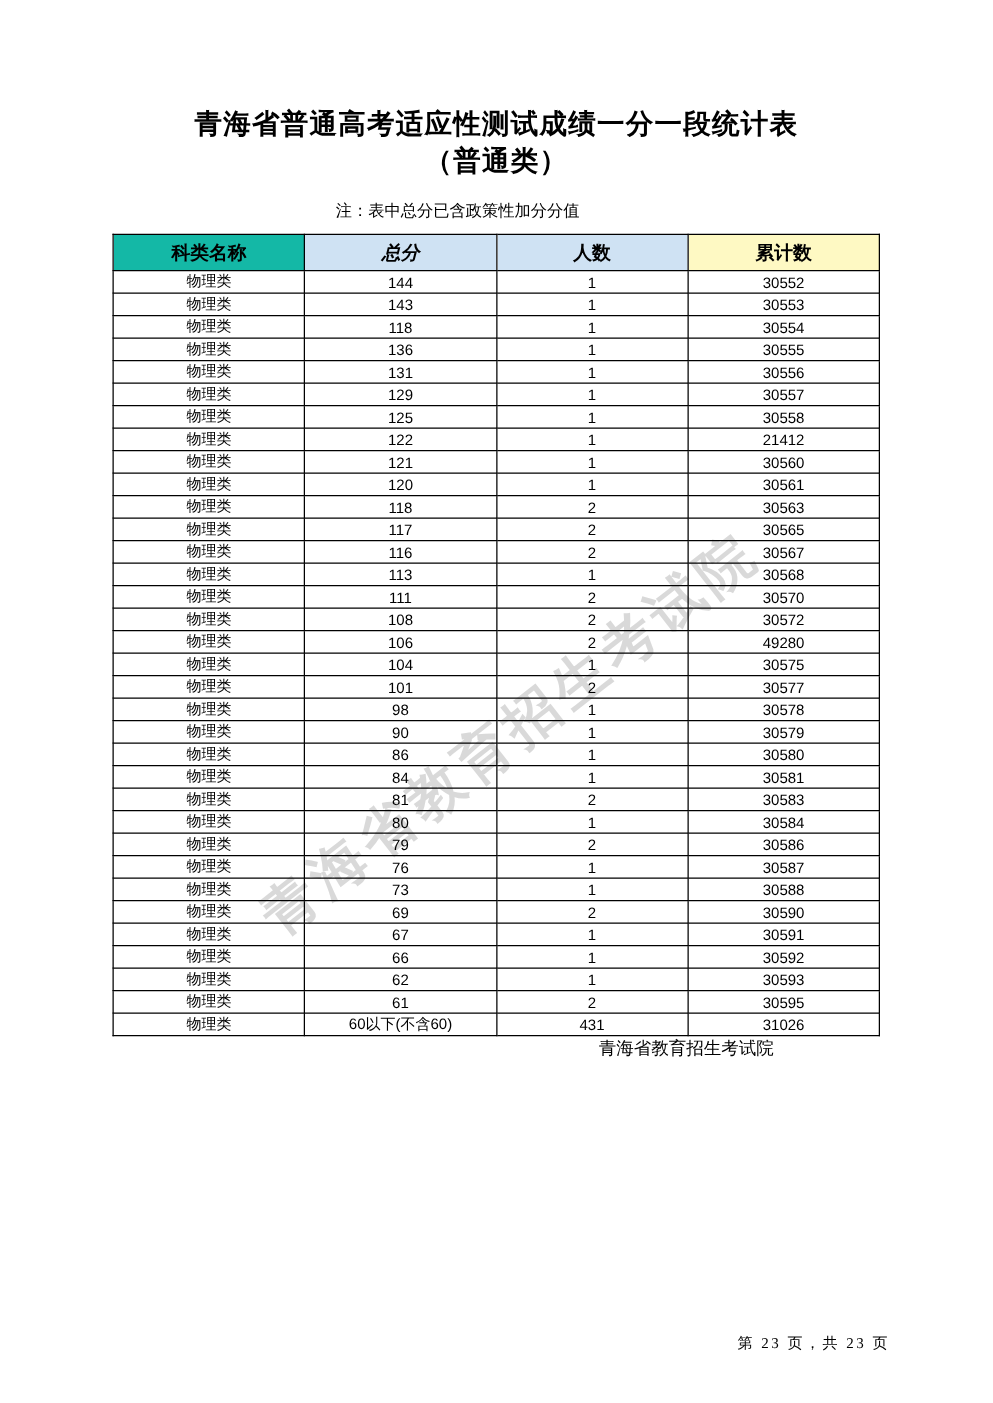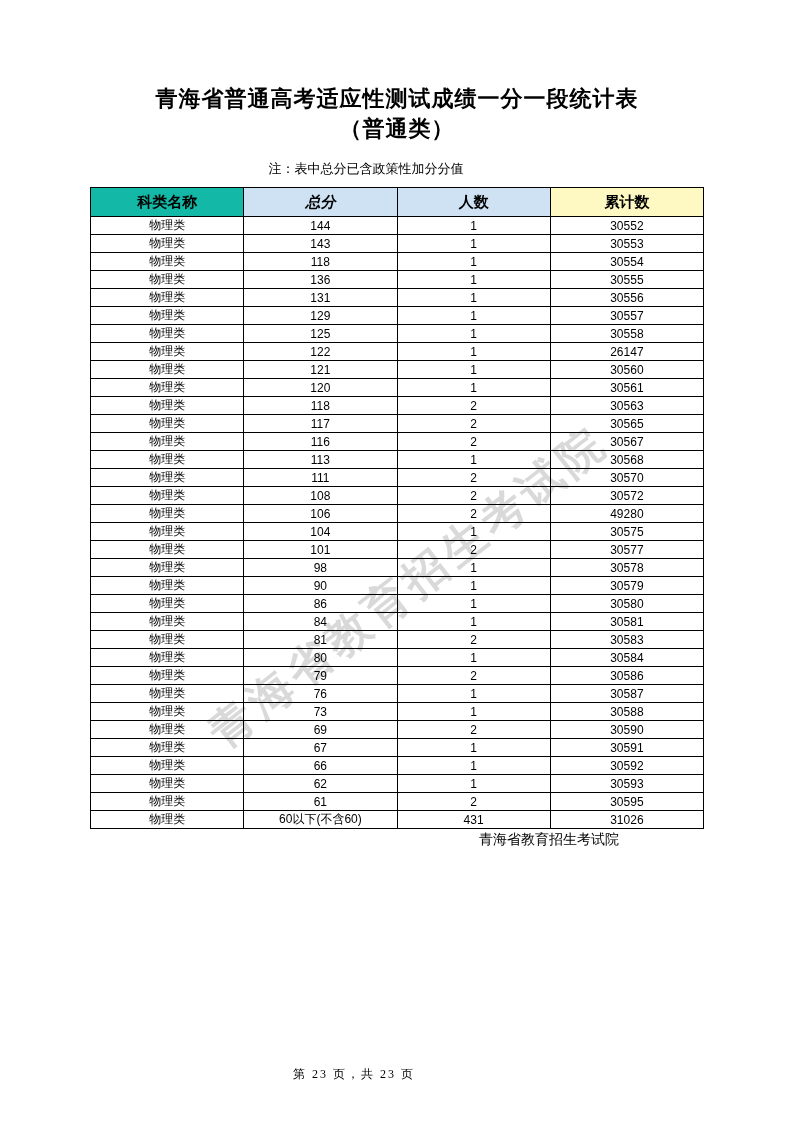--- a/index.html
+++ b/index.html
@@ -82,23 +82,23 @@
     left: 399px;
     width: 300px;
     text-align: center;
     font-size: 14px;
     line-height: 18px;
     z-index: 1;
   }
   .page-footer {
     position: absolute;
     top: 1066px;
-    left: 6px;
+    left: 16px;
     width: 696px;
-    text-align: center;
+    text-align: right;
     font-size: 12px;
     letter-spacing: 2px;
   }
 </style>
 </head>
 <body>
 
 <div class="page">
 
   <div class="title">
@@ -159,21 +159,21 @@
         <tr>
           <td>物理类</td>
           <td>125</td>
           <td>1</td>
           <td>30558</td>
         </tr>
         <tr>
           <td>物理类</td>
           <td>122</td>
           <td>1</td>
-          <td>26147</td>
+          <td>21412</td>
         </tr>
         <tr>
           <td>物理类</td>
           <td>121</td>
           <td>1</td>
           <td>30560</td>
         </tr>
         <tr>
           <td>物理类</td>
           <td>120</td>

